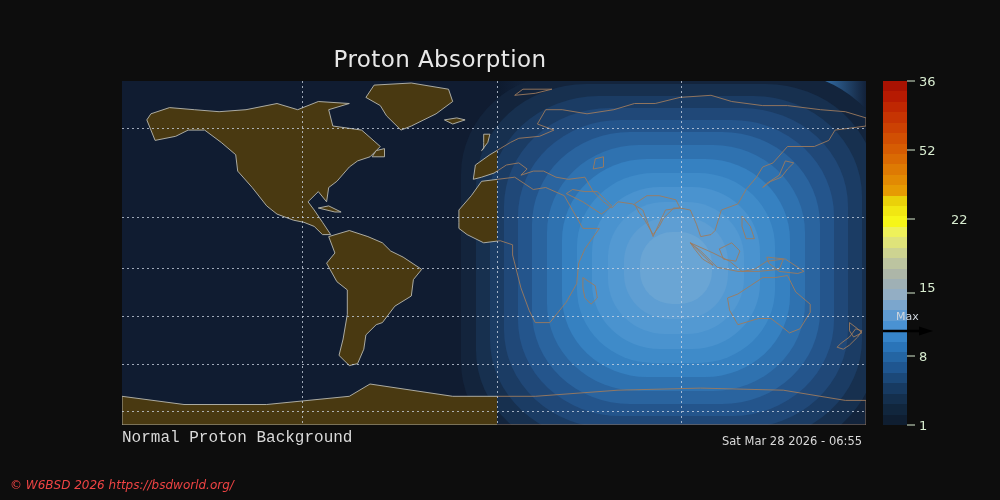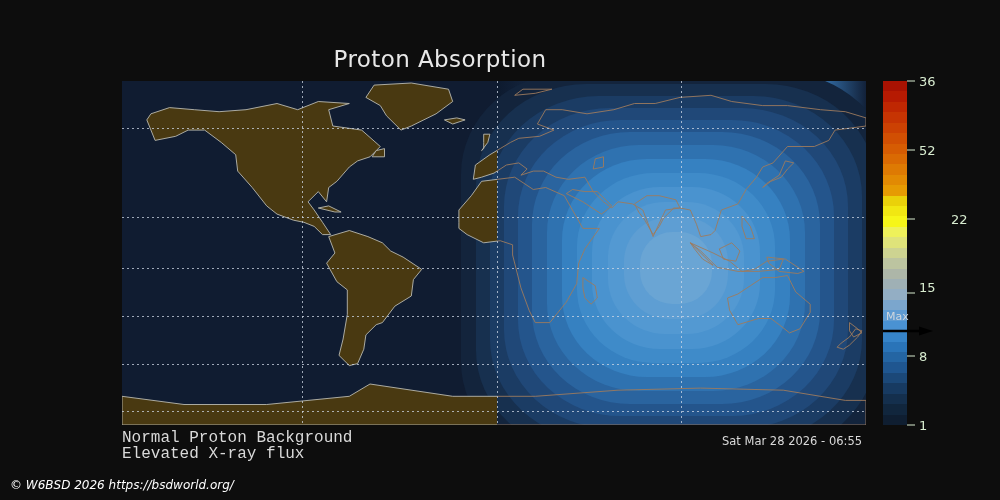--- a/index.html
+++ b/index.html
@@ -71,35 +71,35 @@
     position:absolute;left:930px;top:81px;height:344px;width:344px;
     transform-origin:0 0;transform:rotate(-90deg) translate(-344px,0);
     color:#d8ecd0;font-size:16px;
     display:flex;align-items:center;justify-content:center;
     letter-spacing:.2px;
   }
   .max-marker{
     position:absolute;left:883px;width:62px;height:30px;
   }
   .max-label{
-    position:absolute;left:3px;top:0;color:#cfd6dd;font-size:11px;line-height:11px;
+    position:absolute;left:13px;top:0;color:#cfd6dd;font-size:11px;line-height:11px;
   }
   .max-arrow{position:absolute;left:0;top:14px;width:50px;height:12px;}
 
   
   .status{
     position:absolute;left:122px;top:430px;color:#d9d9d9;font-size:16px;
     line-height:16px;
     font-family:Liberation Mono, monospace;
   }
   .stamp{
     position:absolute;left:722px;top:434px;color:#d9d9d9;font-size:11.5px;
   }
   .copyright{
-    position:absolute;left:10px;top:478px;color:#ffffff;
+    position:absolute;left:10px;top:478px;color:#ef4444;
     font-size:12px;font-style:italic;
   }
 </style>
 </head>
 <body>
 
 <div id="stage">
 
   <div class="title">Proton Absorption</div>
 
@@ -264,18 +264,17 @@
   <div class="max-marker" id="maxmark" style="top: 310.886px;">
     <span class="max-label">Max</span>
     <svg class="max-arrow" viewBox="0 0 50 12">
       <line x1="0" y1="6" x2="38" y2="6" stroke="#000" stroke-width="2.4"></line>
       <polygon points="36,1.5 50,6 36,10.5" fill="#000"></polygon>
     </svg>
   </div>
 
   <div class="status">
     <div>Normal Proton Background</div>
-    <div>Elevated X-ray flux</div>
   </div>
 
   <div class="stamp">Sat Mar 28 2026 - 06:55</div>
   <div class="copyright">© W6BSD 2026 https://bsdworld.org/</div>
 </div>
 
 </body></html>

